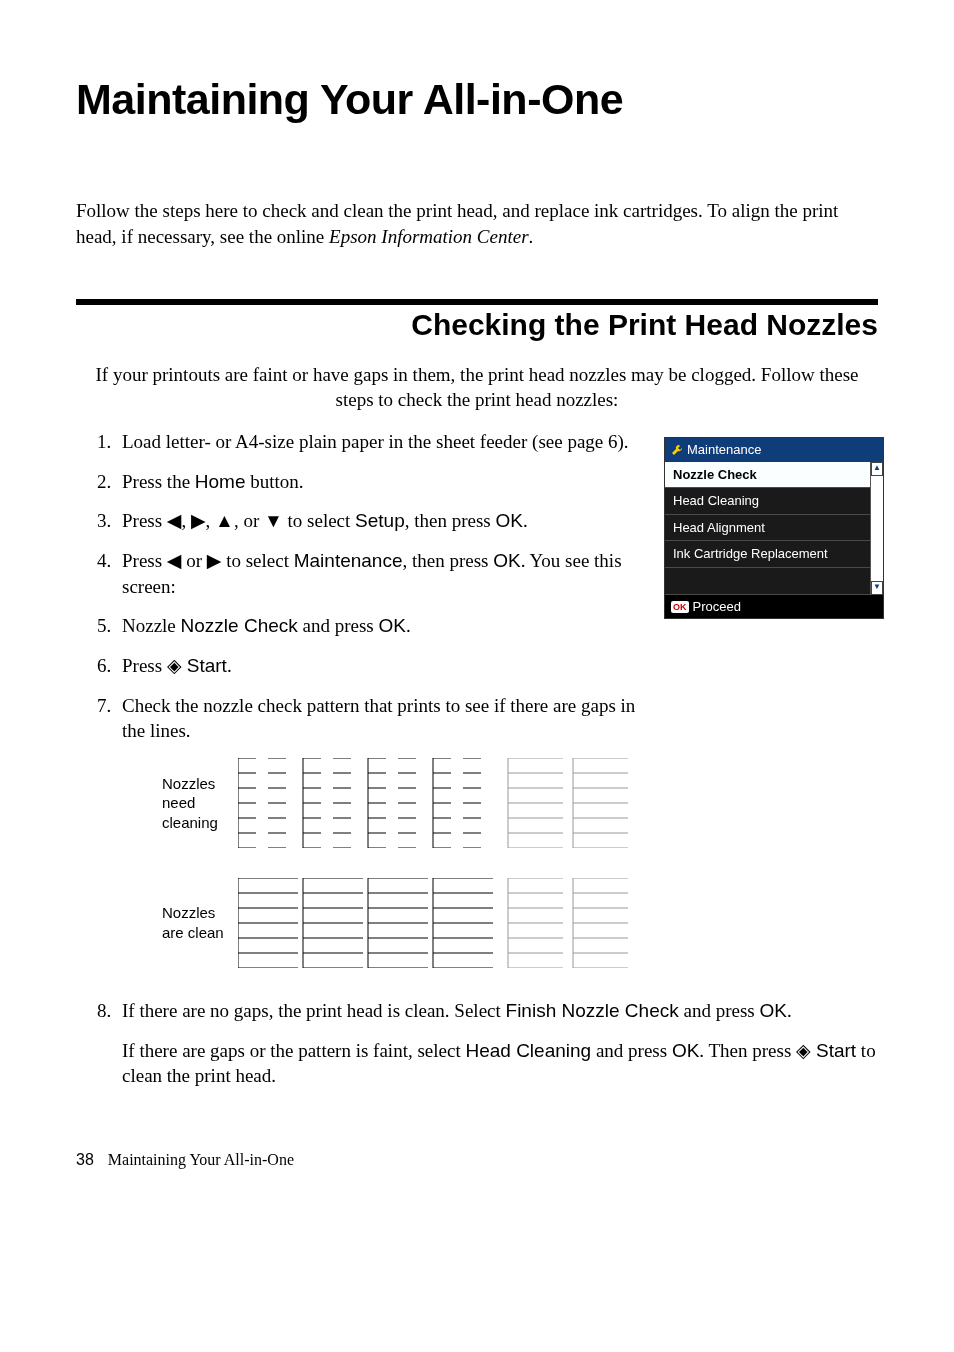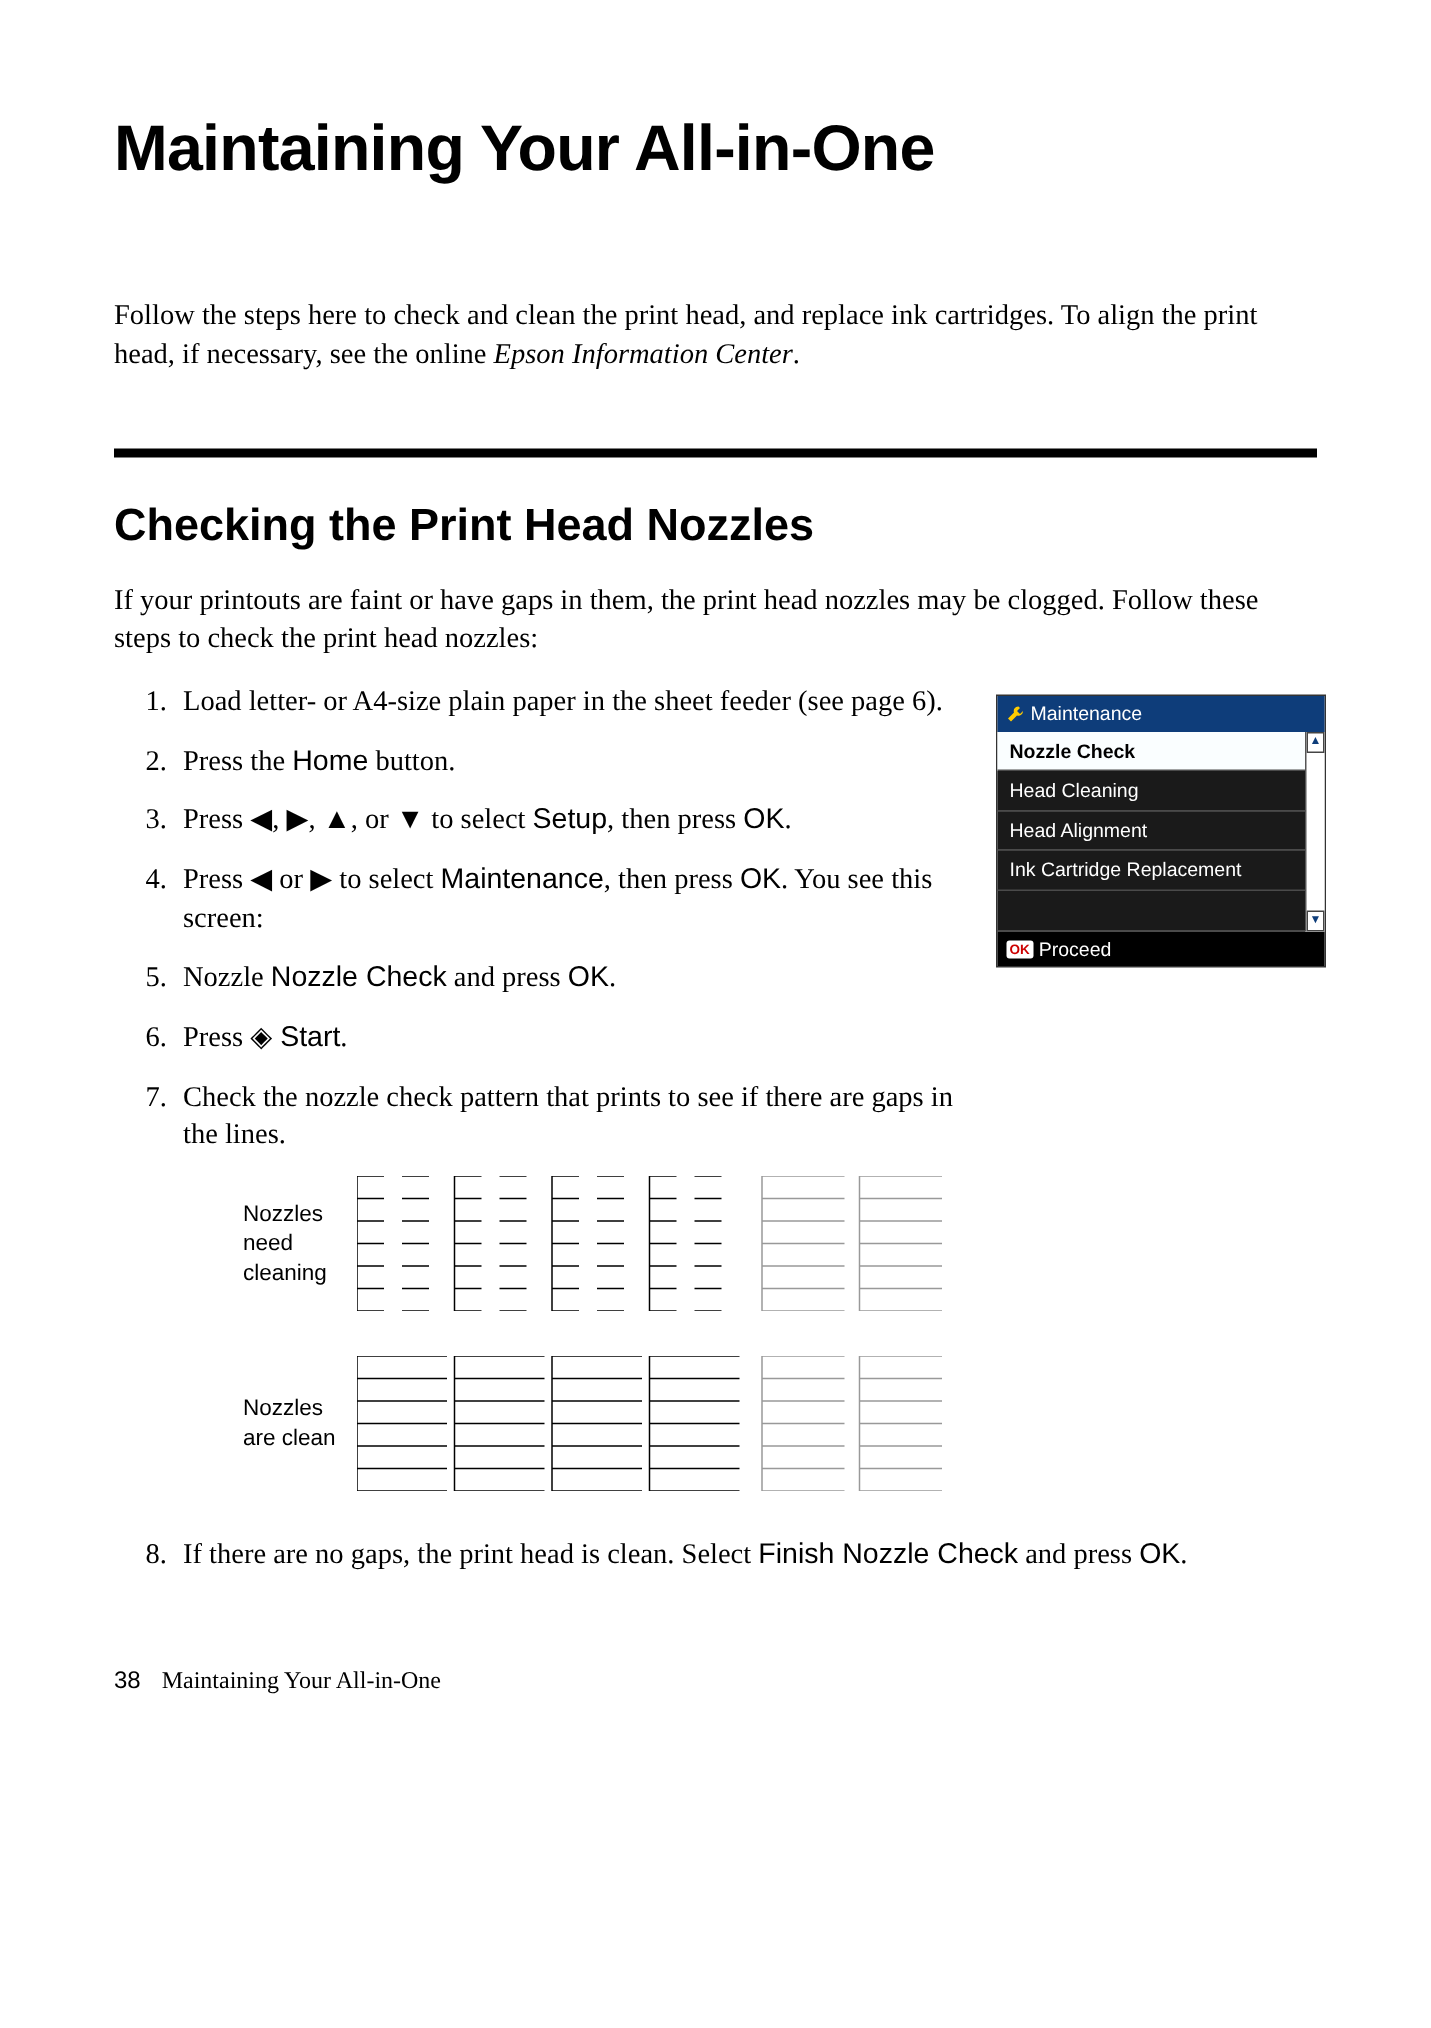--- a/index.html
+++ b/index.html
@@ -19,27 +19,29 @@
     font-size: 43px;
     margin: 0 0 70px 0;
     letter-spacing: -0.5px;
   }
   h2 {
     font-family: 'Helvetica Neue', Helvetica, Arial, sans-serif;
     font-weight: bold;
     font-size: 30px;
     margin: 0 0 16px 0;
     border-top: 6px solid #000;
-    padding-top: 26px;
+    padding-top: 0;
+    text-align: right;
   }
   p.intro {
     margin: 0 0 50px 0;
   }
   p.section-intro {
     margin: 0 0 16px 0;
+    text-align: center;
   }
   .italic { font-style: italic; }
   .sans { font-family: 'Helvetica Neue', Helvetica, Arial, sans-serif; text-align: center; }
   ol.steps {
     margin: 0;
     padding: 0 0 0 40px;
     list-style: decimal;
   }
   ol.steps > li {
     padding-left: 6px;
@@ -351,20 +353,23 @@
             </g>
           </g>
         </svg>
       </div>
 
     </div>
   </li>
 
   <li>
     <span>If there are no gaps, the print head is clean. Select </span><span class="sans">Finish Nozzle Check</span><span> and press </span><span class="sans">OK</span><span>.</span>
+    <p style="margin:14px 0 0 0;">
+      <span>If there are gaps or the pattern is faint, select </span><span class="sans">Head Cleaning</span><span> and press </span><span class="sans">OK</span><span>. Then press </span><span>◈</span><span class="sans"> Start</span><span> to clean the print head.</span>
+    </p>
   </li>
 
 </ol>
 </div>
 
 <div class="footer">
   <span class="pagenum">38</span>
   <span class="chapter">Maintaining Your All-in-One</span>
 </div>
 

